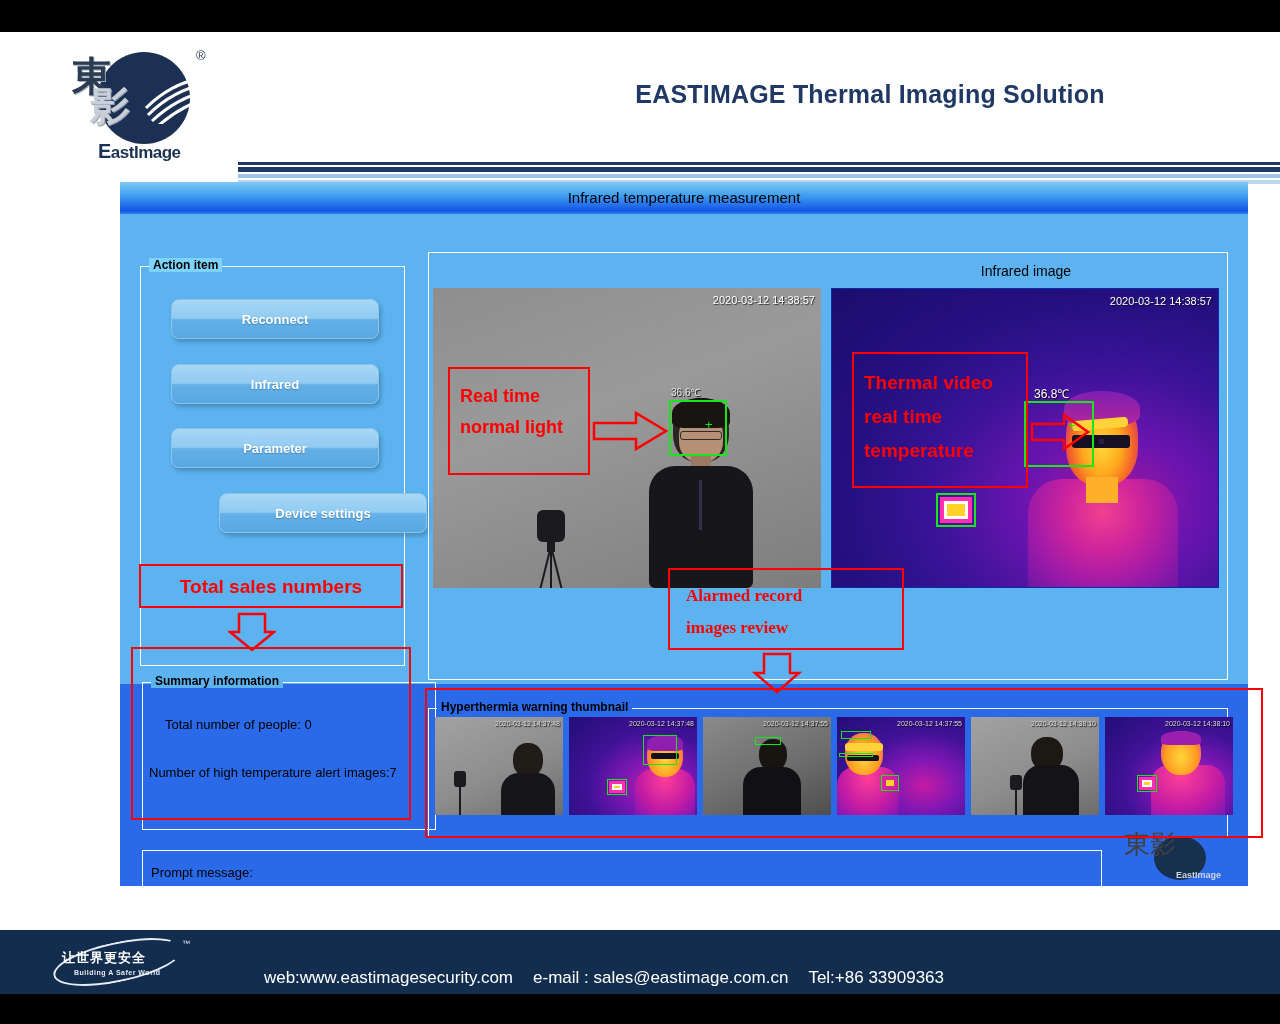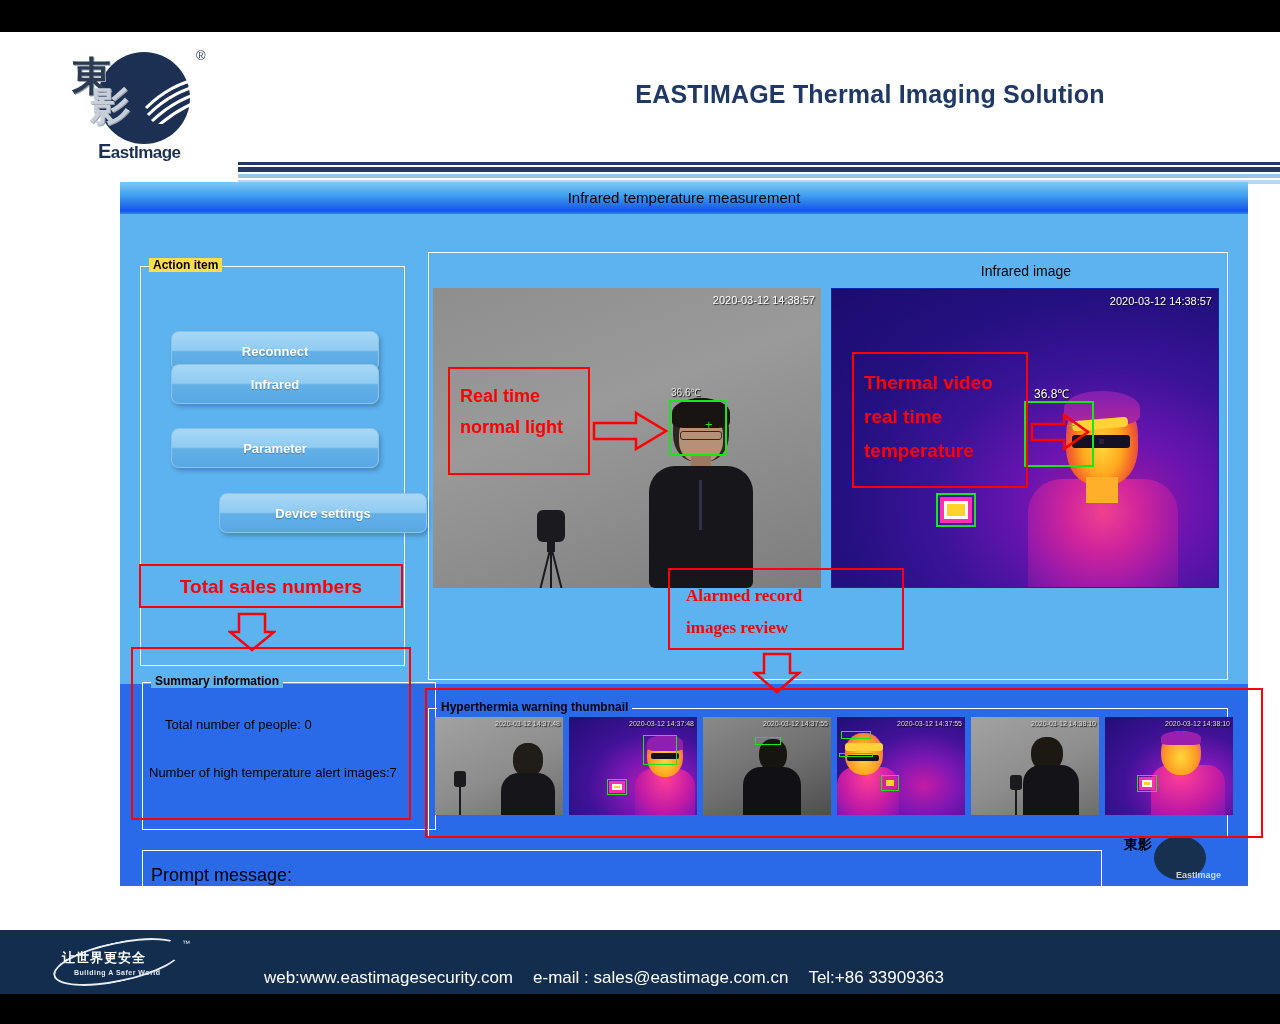--- a/index.html
+++ b/index.html
@@ -67,32 +67,32 @@
   
   .groupbox { position:absolute; border:1px solid #ffffff; }
   .grouplabel {
     position:absolute; top:-9px; left:8px; padding:0 4px;
     font-size:12px; font-weight:bold; color:#000;
     background:#5cb3f0;
   }
 
   
   .action-box { left:20px; top:52px; width:265px; height:400px; }
-  .action-box .grouplabel { background:#fde047; }
+  .action-box .grouplabel { background:#7dd3fc; }
 
   .btn {
     position:absolute; left:30px; width:208px; height:40px; border-radius:8px;
     background: linear-gradient(to bottom, #a8d7f5 0%, #90cbf2 48%, #64b0e8 52%, #58a8e4 100%);
     border:1px solid #8cc4e8;
     box-shadow: 2px 3px 4px rgba(0,0,0,0.22);
     color:#ffffff; font-size:13px; font-weight:bold;
     line-height:39px; text-align:center;
     text-shadow: 0 1px 1px rgba(0,0,0,0.25);
   }
-  .btn.b0 { top:32px;margin-top:32px; }
+  .btn.b0 { top:32px; }
   .btn.b1 { top:97px; }
   .btn.b2 { top:161px; }
   .btn.b3 { top:226px;margin-left:48px; }
 
   .summary-box { left:22px; top:468px; width:294px; height:148px; }
 
   .sum-line { position:absolute; font-size:13px; color:#000; }
   .sum-l0 { left:22px; top:34px; }
   .sum-l1 { left:6px; top:82px; }
 
@@ -169,27 +169,27 @@
   .thumb.therm { background: radial-gradient(ellipse at 68% 70%, #c41ba4 0%, #7c17b4 28%, #401296 55%, #220e78 100%); }
   .t-fig { position:absolute; bottom:0; }
   .tg-head { position:absolute; border-radius:46%; }
   .tg-body { position:absolute; border-radius:18px 18px 0 0; }
   .t-box { position:absolute; border:1.5px solid #19e619; }
   .t-hot { position:absolute; border:1.5px solid #19e619; }
   .t-hot i { position:absolute; }
 
   
   .prompt-box { left:22px; top:636px; width:960px; height:46px; }
-  .prompt-txt { position:absolute; left:8px; top:14px; font-size:18px; color:#000; }
+  .prompt-txt { position:absolute; left:8px; top:14px; font-size:13px; color:#000; }
 
   
   .lower-bg { position:absolute; left:0; top:470px; width:1128px; height:202px; background:#2a6ae8; }
   .app-footer-logo { position:absolute; right:14px; bottom:4px; width:120px; height:50px; }
   .afl-disc { position:absolute; left:40px; top:4px; width:52px; height:44px; border-radius:50%; background:#18304f; }
-  .afl-cn { position:absolute; left:10px; top:2px; font-size:14px; font-weight:bold; color:#000000; font-family:"DejaVu Sans", sans-serif; line-height:20px; }
+  .afl-cn { position:absolute; left:10px; top:2px; font-size:26px; font-weight:normal; color:#404040; font-family:"DejaVu Sans", sans-serif; line-height:20px; }
   .afl-word { position:absolute; left:62px; bottom:2px; font-size:9px; font-weight:bold; color:#cfd6de; }
 
   
   .ann {
     position:absolute; border:2px solid #ff0000;
     color:#ff0000; font-weight:bold; font-family:"Liberation Serif", serif;
   }
   .ann-rt   { left:448px; top:367px; width:142px; height:108px; font-size:18px; padding:12px 0 0 10px; line-height:31px;
               font-family:"Liberation Sans", sans-serif; }
   .ann-tv   { left:852px; top:352px; width:176px; height:136px; font-size:19px; padding:12px 0 0 10px; line-height:34px;

